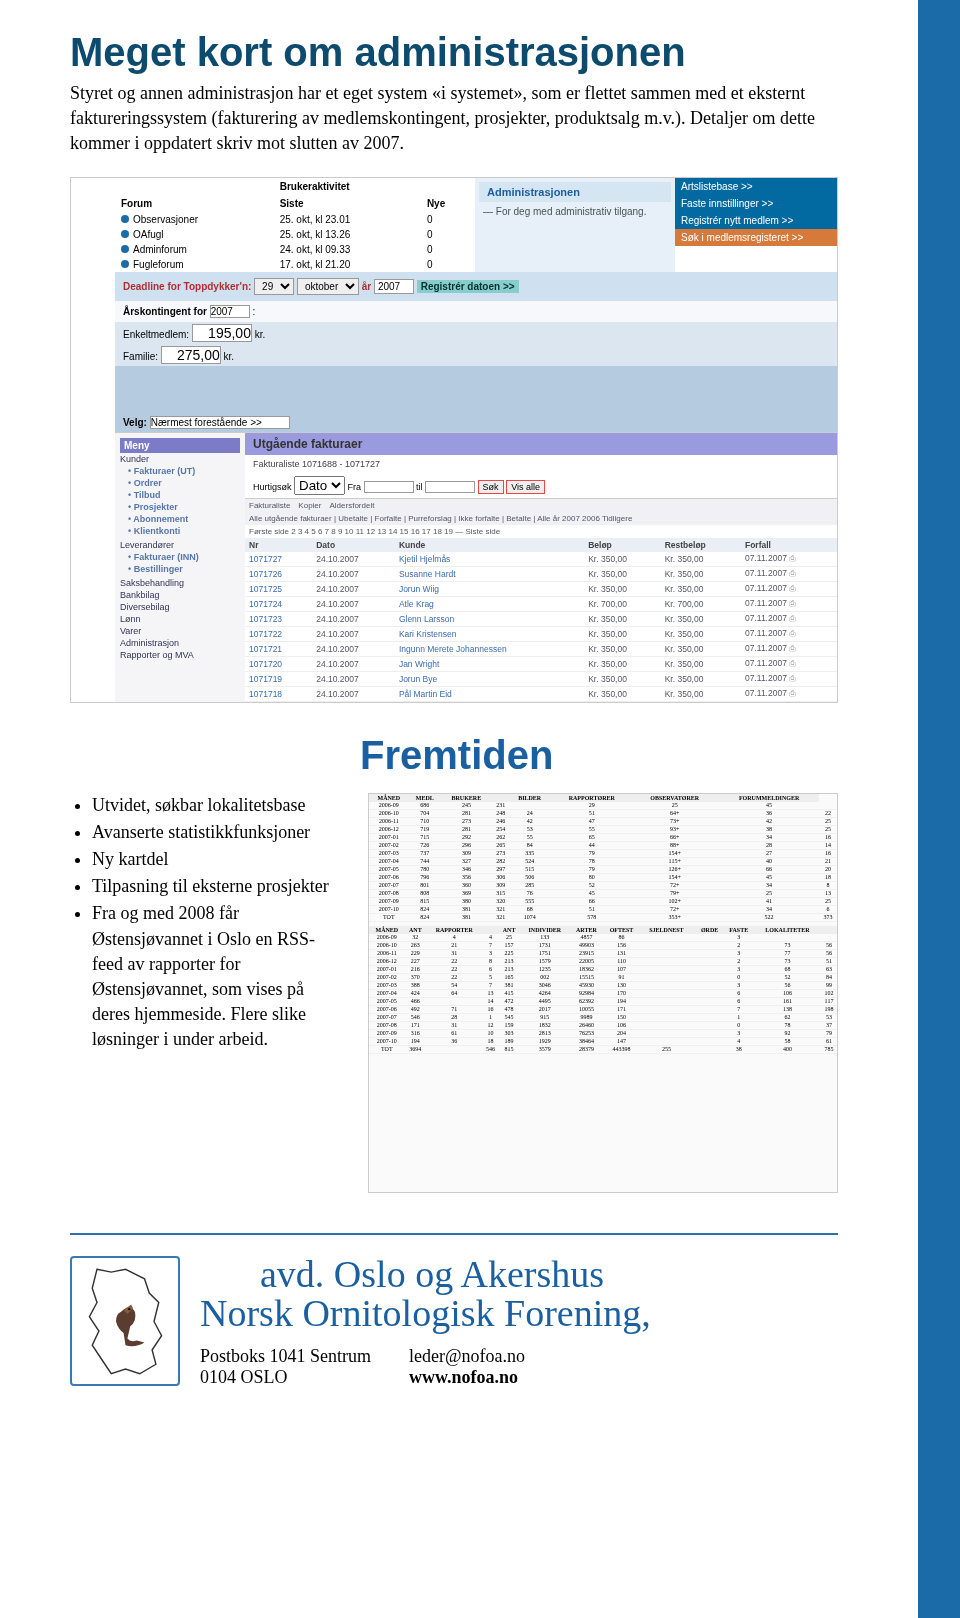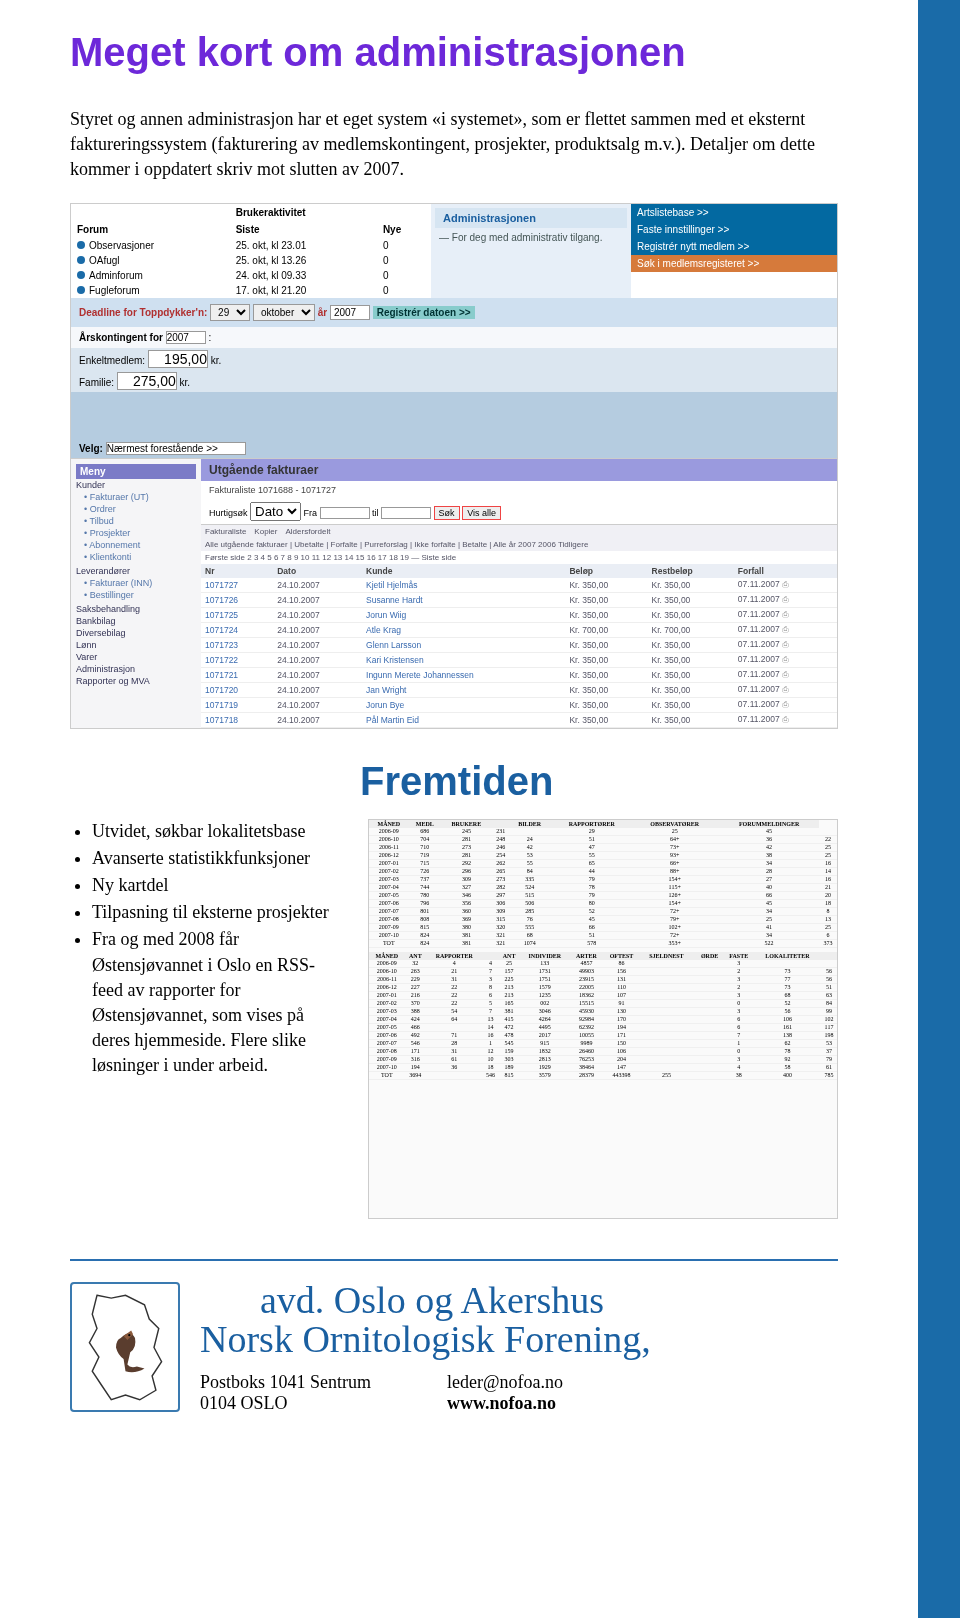--- a/index.html
+++ b/index.html
@@ -20,33 +20,34 @@
     background: #1a6ba8;
   }
   .content {
     padding: 30px 80px 40px 70px;
     width: 918px;
   }
   h1.title {
     font-family: Arial, Helvetica, sans-serif;
     font-weight: 900;
     font-size: 40px;
-    color: #6d28d9;
-    margin-bottom: 32px;
+    color: #0c4a6e;
+    margin-bottom: 6px;
   }
   p.body {
     font-size: 18px;
     line-height: 1.4;
     margin-bottom: 10px;
   }
   .screenshot-top {
     margin-top: 20px;
     border: 1px solid #ccc;
     font-family: Verdana, sans-serif;
     font-size: 11px;
+    padding-left: 44px;
   }
   .st-row1 { display: flex; }
   .st-header-blue { background: #d6e5f2; color: #1a5fa0; font-weight: bold; padding: 4px 8px; }
   .st-dark-links { background: #0369a1; color: #fff; padding: 3px 6px; font-size: 10px; }
   .st-dark-links.orange { background: #d67a3b; }
   .forum-table { width: 360px; border-collapse: collapse; }
   .forum-table th { text-align: left; font-size: 10px; padding: 3px 6px; }
   .forum-table td { font-size: 10px; padding: 2px 6px; }
   .dot { display: inline-block; width: 8px; height: 8px; border-radius: 50%; background: #1a6ba8; margin-right: 4px; }
   .deadline-row { background: #cfe0f0; padding: 6px 8px; font-size: 10px; color: #b03030; font-weight: bold; }
@@ -54,21 +55,21 @@
   .arskonting { font-size: 10px; padding: 4px 8px; background: #f6f8fb; }
   .arskonting input { width: 40px; font-size: 10px; border: 1px solid #999; }
   .kont-row { font-size: 10px; padding: 2px 8px; background: #dbe6f0; }
   .kont-row input { width: 60px; text-align: right; font-size: 14px; border: 1px solid #999; }
   .velg-row { background: #b5cce0; font-size: 10px; padding: 3px 8px; }
   .velg-row input { font-size: 10px; border: 1px solid #999; width: 140px; margin-top: 47px; }
   .fakturer-area { display: flex; border-top: 1px solid #ccc; }
   .meny-col { width: 130px; background: #f5f5f7; font-size: 9px; padding: 5px; }
   .meny-header { background: #7b7bc7; color: #fff; padding: 2px 4px; font-weight: bold; font-size: 10px; }
   .meny-item { color: #335; padding: 1px 0; }
-  .meny-sub { color: #5577aa; padding: 1px 0 1px 8px; }
+  .meny-sub { color: #5577aa; padding: 1px 0 1px 8px; font-weight: bold; }
   .fakt-main { flex: 1; }
   .fakt-header { background: #9a9ade; color: #333; font-weight: bold; padding: 4px 8px; font-size: 12px; }
   .fakt-sub { font-size: 9px; padding: 4px 8px; color: #444; }
   .fakt-toolbar { font-size: 9px; padding: 3px 8px; background: #fff; border-bottom: 1px solid #ccc; }
   .fakt-toolbar input { font-size: 9px; border: 1px solid #999; width: 50px; }
   .fakt-toolbar button { font-size: 9px; border: 1px solid #ef4444; background: #eee; padding: 1px 4px; }
   .fakt-tabs { font-size: 8px; background: #f0f0f5; padding: 2px 4px; color: #556; }
   .fakt-tabs span { margin-right: 4px; }
   .fakt-pages { font-size: 8px; padding: 2px 4px; color: #556; }
   .fakt-table { width: 100%; border-collapse: collapse; font-size: 8.5px; }
@@ -97,21 +98,21 @@
   .footer-line { border:none; border-top:2px solid #2a6fb0; margin: 40px 0 20px 0; }
   .footer { display: flex; align-items: center; gap: 20px; }
   .logo-box { width: 110px; height: 130px; border: 2px solid #3a7ab0; border-radius: 4px; display:flex; align-items:center; justify-content:center; background:#fff; }
   .logo-svg { width: 95px; height: 115px; }
   .org-name {
     font-family: 'Brush Script MT', cursive;
     font-size: 38px;
     color: #1a5fa0;
     line-height: 1.05;
   }
-  .addr-row { display:flex; gap:76px; margin-top:12px; font-size:18px; font-family: Georgia, serif; }
+  .addr-row { display:flex; gap:38px; margin-top:12px; font-size:18px; font-family: Georgia, serif; }
 </style>
 </head>
 <body>
 
 <div class="right-bar"></div>
 
 <div class="content">
 
   <h1 class="title">Meget kort om administrasjonen</h1>
   <p class="body">Styret og annen administrasjon har et eget system «i systemet», som er flettet sammen med et eksternt faktureringssystem (fakturering av medlemskontingent, prosjekter, produktsalg m.v.). Detaljer om dette kommer i oppdatert skriv mot slutten av 2007.</p>

